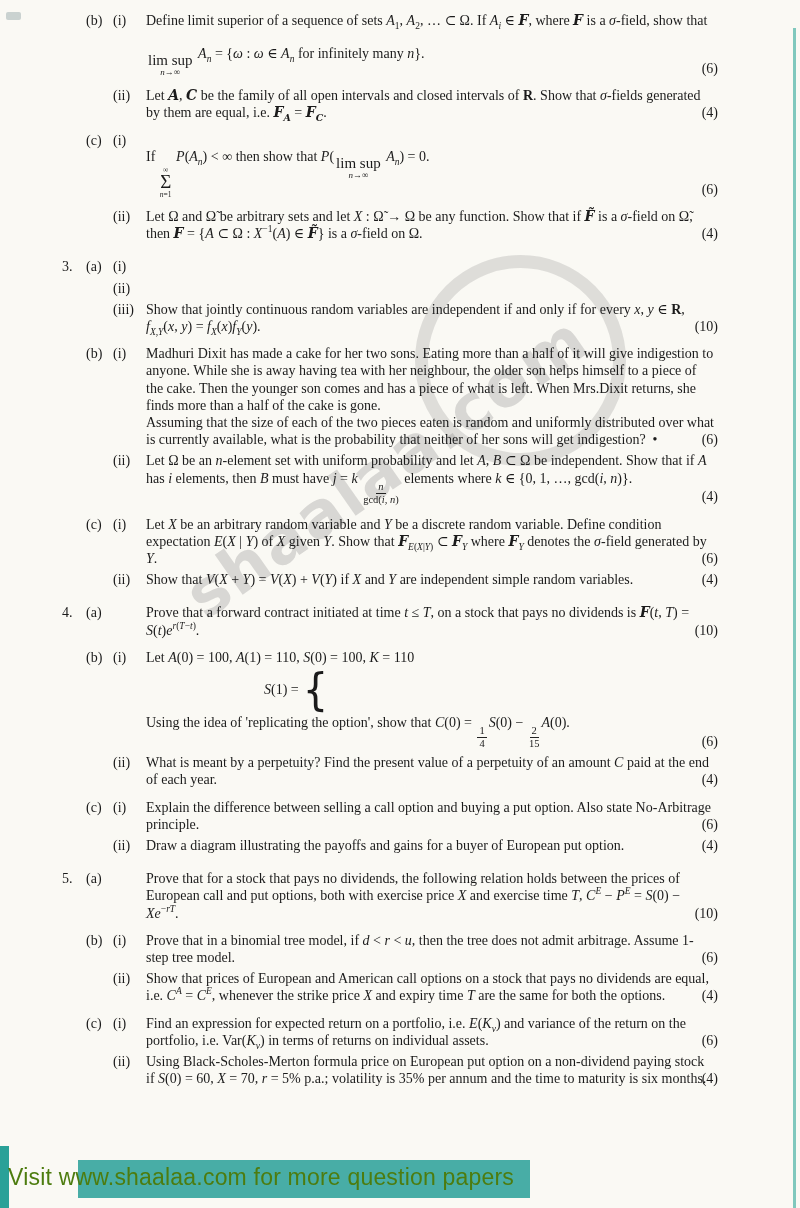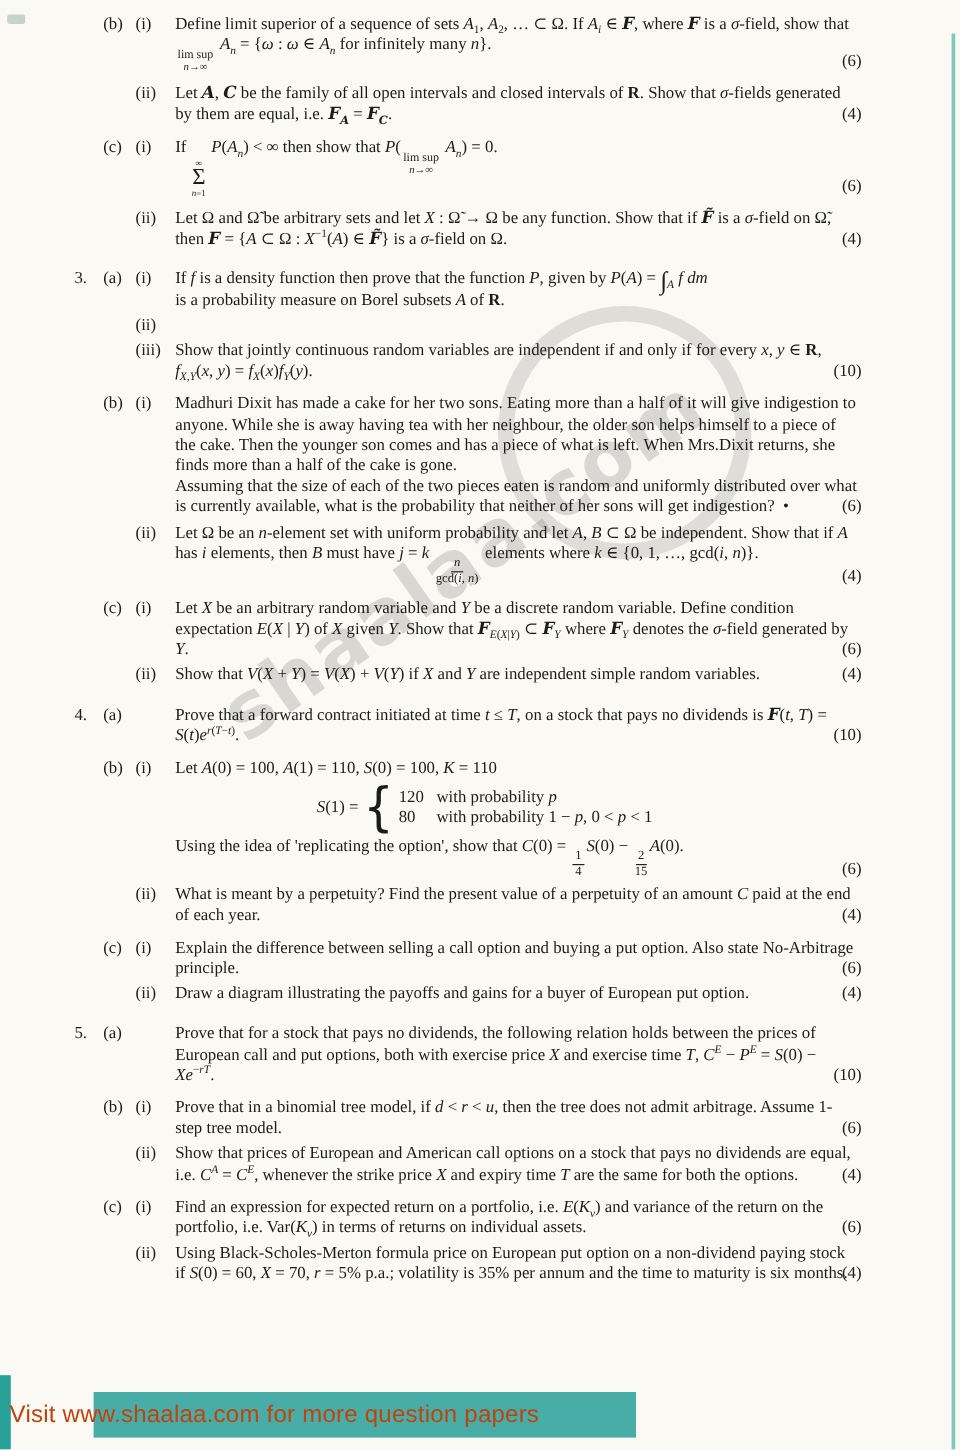--- a/index.html
+++ b/index.html
@@ -36,34 +36,34 @@
   .c-txt{flex:1;position:relative;padding-right:2px;}
   .marks{position:absolute;right:0;bottom:0;}
   b{font-weight:700;}
   .scr{font-style:italic;font-weight:600;font-family:"DejaVu Serif",serif;}
   sup,sub{font-size:9.5px;line-height:0;}
   .frac{display:inline-flex;flex-direction:column;align-items:center;vertical-align:-7px;font-size:10.5px;line-height:1.15;margin:0 2px;}
   .frac>span:first-child{border-bottom:1px solid #222;padding:0 2px;}
   .bigop{display:inline-flex;flex-direction:column;align-items:center;vertical-align:-11px;line-height:.95;font-size:9px;margin:0 1px;}
   .bigop .sym{font-size:19px;line-height:.95;}
   .lim{display:inline-flex;flex-direction:column;align-items:center;vertical-align:-7px;line-height:1;margin:0 2px;}
-  .lim>span{font-size:10px;}
+  .lim>span{font-size:15px;margin-top:24px;}
   .lim>small{font-size:9px;}
   .int{font-size:21px;vertical-align:-5px;line-height:0;}
   .cases{display:flex;align-items:center;gap:4px;margin:6px 0 6px 118px;}
   .cases .brace{font-size:40px;font-weight:400;line-height:.9;transform:scaleY(1.1);font-family:"DejaVu Sans",sans-serif;}
   .cases .rows span{display:block;line-height:17.5px;}
   
   #edge-right{position:absolute;right:4px;top:28px;width:3px;height:1180px;background:#3fae9f;opacity:.65;z-index:2;}
   #edge-left-bottom{position:absolute;left:0;bottom:0;width:9px;height:62px;background:#2aa198;z-index:2;}
   
   #footer-band{position:absolute;left:78px;bottom:10px;width:452px;height:38px;background:rgba(42,161,152,.86);z-index:3;}
   #footer-text{
     position:absolute;left:8px;bottom:17px;z-index:4;
-    font-family:"Liberation Sans",sans-serif;font-size:20px;color:#c2410c;
+    font-family:"Liberation Sans",sans-serif;font-size:23px;color:#4d7c0f;
     white-space:nowrap;letter-spacing:.2px;
   }
 </style>
 </head>
 <body>
 
 <div id="wm-circle"></div>
 <div id="wm-text">shaalaa.com</div>
 <div id="corner-mark"></div>
 
@@ -100,21 +100,20 @@
       <div class="blk s1">
         <div class="c-num"></div>
         <div class="c-part"></div>
         <div class="c-sub">(ii)</div>
         <div class="c-txt">Let Ω and Ω̃ be arbitrary sets and let <i>X</i> : Ω̃ → Ω be any function. Show that if <span class="scr">F̃</span> is a <i>σ</i>-field on Ω̃, then <span class="scr">F</span> = {<i>A</i> ⊂ Ω : <i>X</i><sup>−1</sup>(<i>A</i>) ∈ <span class="scr">F̃</span>} is a <i>σ</i>-field on Ω.<span class="marks">(4)</span></div>
       </div>
       <div class="blk s2">
         <div class="c-num">3.</div>
         <div class="c-part">(a)</div>
         <div class="c-sub">(i)</div>
-        <div class="c-txt">If <i>f</i> is a density function then prove that the function <i>P</i>, given by <i>P</i>(<i>A</i>) = <span class="int">∫</span><sub><i>A</i></sub> <i>f dm</i><br>is a probability measure on Borel subsets <i>A</i> of <b>R</b>.</div>
       </div>
       <div class="blk s0">
         <div class="c-num"></div>
         <div class="c-part"></div>
         <div class="c-sub">(ii)</div>
       </div>
       <div class="blk s0">
         <div class="c-num"></div>
         <div class="c-part"></div>
         <div class="c-sub">(iii)</div>
@@ -153,24 +152,20 @@
         <div class="c-sub"></div>
         <div class="c-txt">Prove that a forward contract initiated at time <i>t</i> ≤ <i>T</i>, on a stock that pays no dividends is <span class="scr">F</span>(<i>t</i>, <i>T</i>) = <i>S</i>(<i>t</i>)<i>e</i><sup><i>r</i>(<i>T</i>−<i>t</i>)</sup>.<span class="marks">(10)</span></div>
       </div>
       <div class="blk s1">
         <div class="c-num"></div>
         <div class="c-part">(b)</div>
         <div class="c-sub">(i)</div>
         <div class="c-txt">Let <i>A</i>(0) = 100, <i>A</i>(1) = 110, <i>S</i>(0) = 100, <i>K</i> = 110<div class="cases">
             <span><i>S</i>(1) =</span>
             <span class="brace">{</span>
-            <span class="rows">
-              <span>120&nbsp;&nbsp;&nbsp;with probability <i>p</i></span>
-              <span>80&nbsp;&nbsp;&nbsp;&nbsp;&nbsp;with probability 1 − <i>p</i>, 0 &lt; <i>p</i> &lt; 1</span>
-            </span>
           </div>Using the idea of 'replicating the option', show that <i>C</i>(0) = <span class="frac">
             <span>1</span>
             <span>4</span>
           </span><i>S</i>(0) − <span class="frac">
             <span>2</span>
             <span>15</span>
           </span><i>A</i>(0).<span class="marks">(6)</span></div>
       </div>
       <div class="blk s0">
         <div class="c-num"></div>

